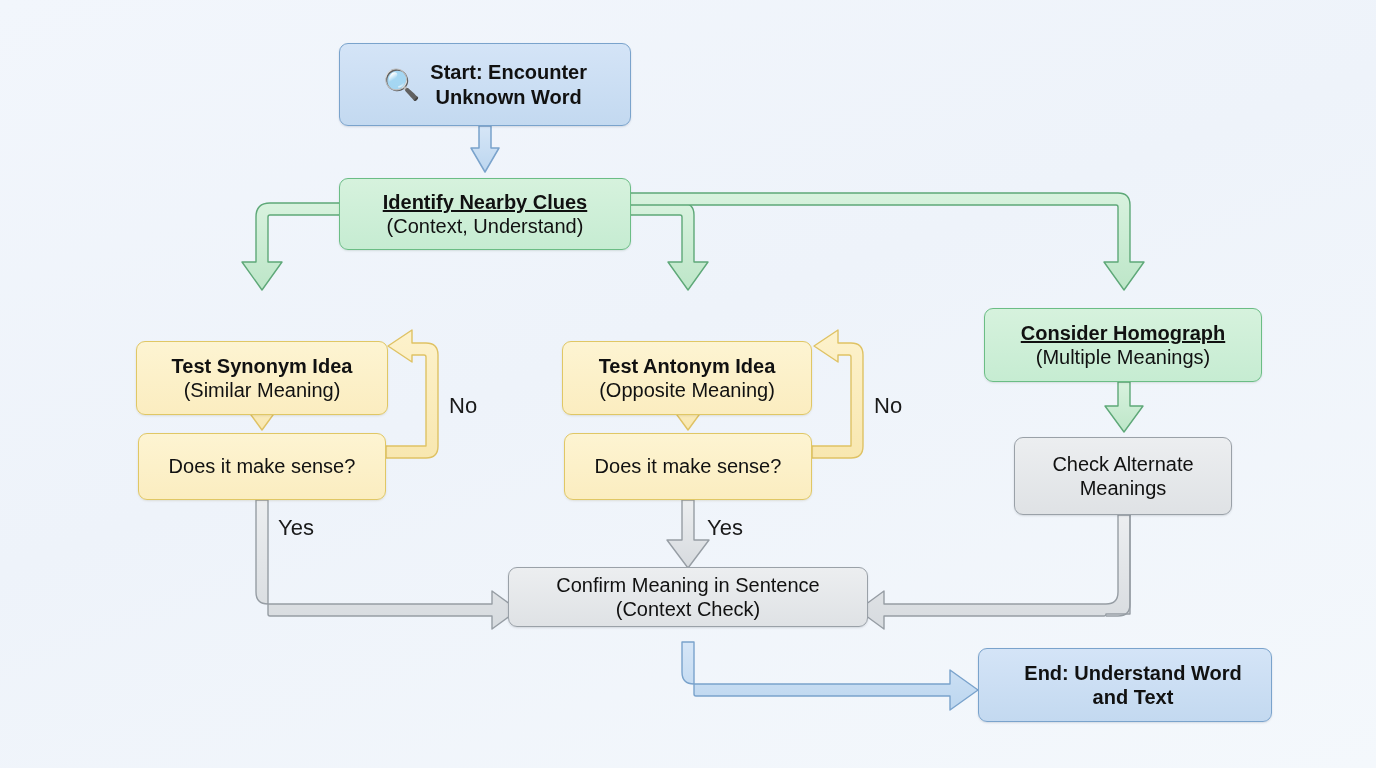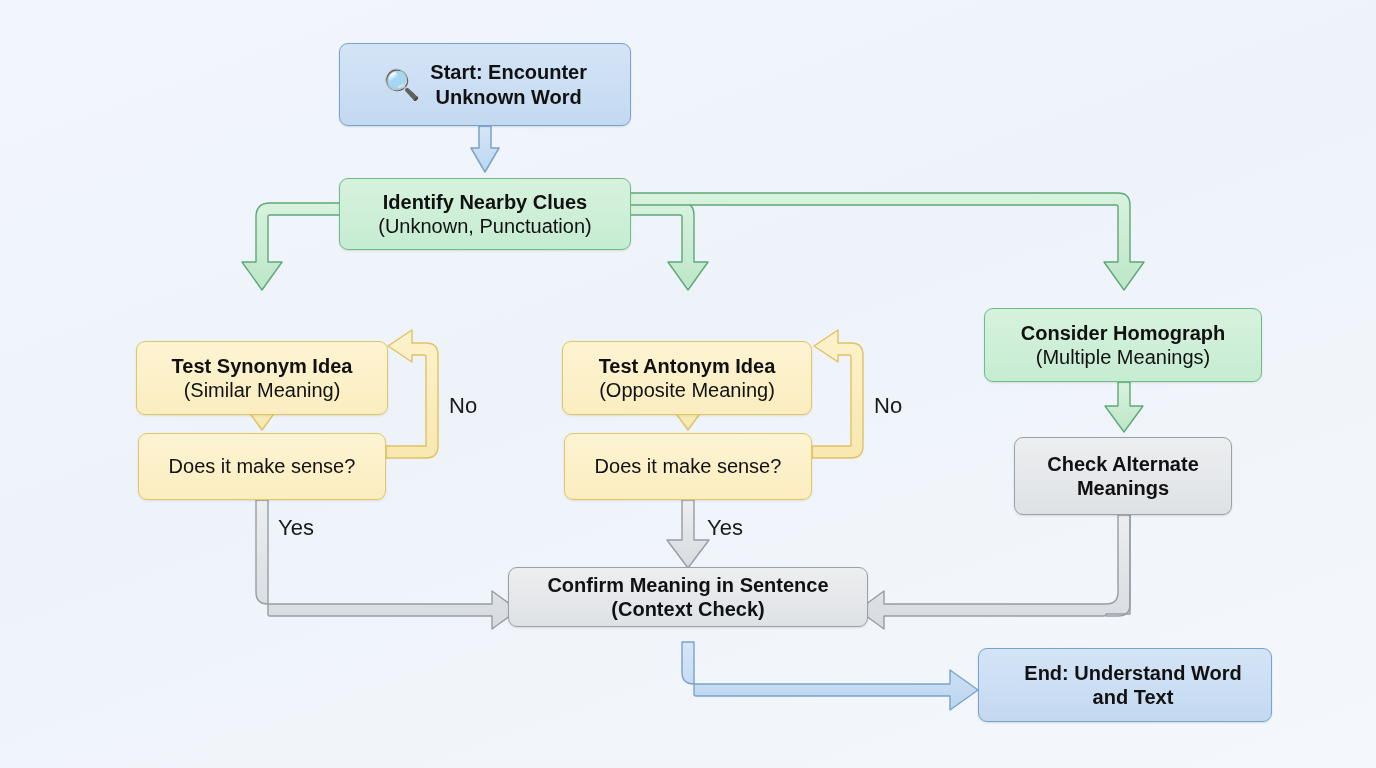--- a/index.html
+++ b/index.html
@@ -45,21 +45,21 @@
   }
   .n-blue .l1, .n-blue .l2 { font-weight: bold; }
 
   
   .n-green {
     background: linear-gradient(180deg, #d6f2dd 0%, #c6ecd2 100%);
     border: 1.6px solid #6bbd85;
     color: #111;
     box-shadow: 0 1px 2px rgba(60,100,70,.16);
   }
-  .n-green .l1 { font-weight: bold; }
+  .n-green .l1 { font-weight: bold; text-decoration: underline; }
   .n-green .l2 { font-weight: normal; }
 
   
   .n-yellow {
     background: linear-gradient(180deg, #fdf4d2 0%, #fbedc0 100%);
     border: 1.6px solid #e0c765;
     color: #111;
     box-shadow: 0 1px 2px rgba(120,100,40,.15);
     margin-top: 33px;
   }
@@ -74,21 +74,21 @@
     box-shadow: 0 1px 2px rgba(120,100,40,.15);
     font-weight: normal;
   }
 
   
   .n-gray {
     background: linear-gradient(180deg, #eceef0 0%, #dfe2e5 100%);
     border: 1.6px solid #9aa1a8;
     color: #111;
     box-shadow: 0 1px 2px rgba(70,80,90,.18);
-    font-weight: bold;
+    font-weight: normal;
   }
 
   .mag-row {
     display: flex;
     align-items: center;
     justify-content: center;
     gap: 10px;
   }
   .mag-icon {
     font-size: 30px;
@@ -229,21 +229,21 @@
       <span class="mag-icon">🔍</span>
       <span class="start-text">
         <span class="l1">Start: Encounter</span>
         <span class="l2">Unknown Word</span>
       </span>
     </div>
   </div>
 
   <div class="node n-green" style="left:339px; top:178px; width:292px; height:72px; font-size:20px;">
     <span class="l1">Identify Nearby Clues</span>
-    <span class="l2">(Unknown, Punctuation)</span>
+    <span class="l2">(Context, Understand)</span>
   </div>
 
   <div class="node n-yellow" style="left:136px; top:308px; width:252px; height:74px; font-size:20px;">
     <span class="l1">Test Synonym Idea</span>
     <span class="l2">(Similar Meaning)</span>
   </div>
 
   <div class="node n-yellow" style="left:562px; top:308px; width:250px; height:74px; font-size:20px;">
     <span class="l1">Test Antonym Idea</span>
     <span class="l2">(Opposite Meaning)</span>

